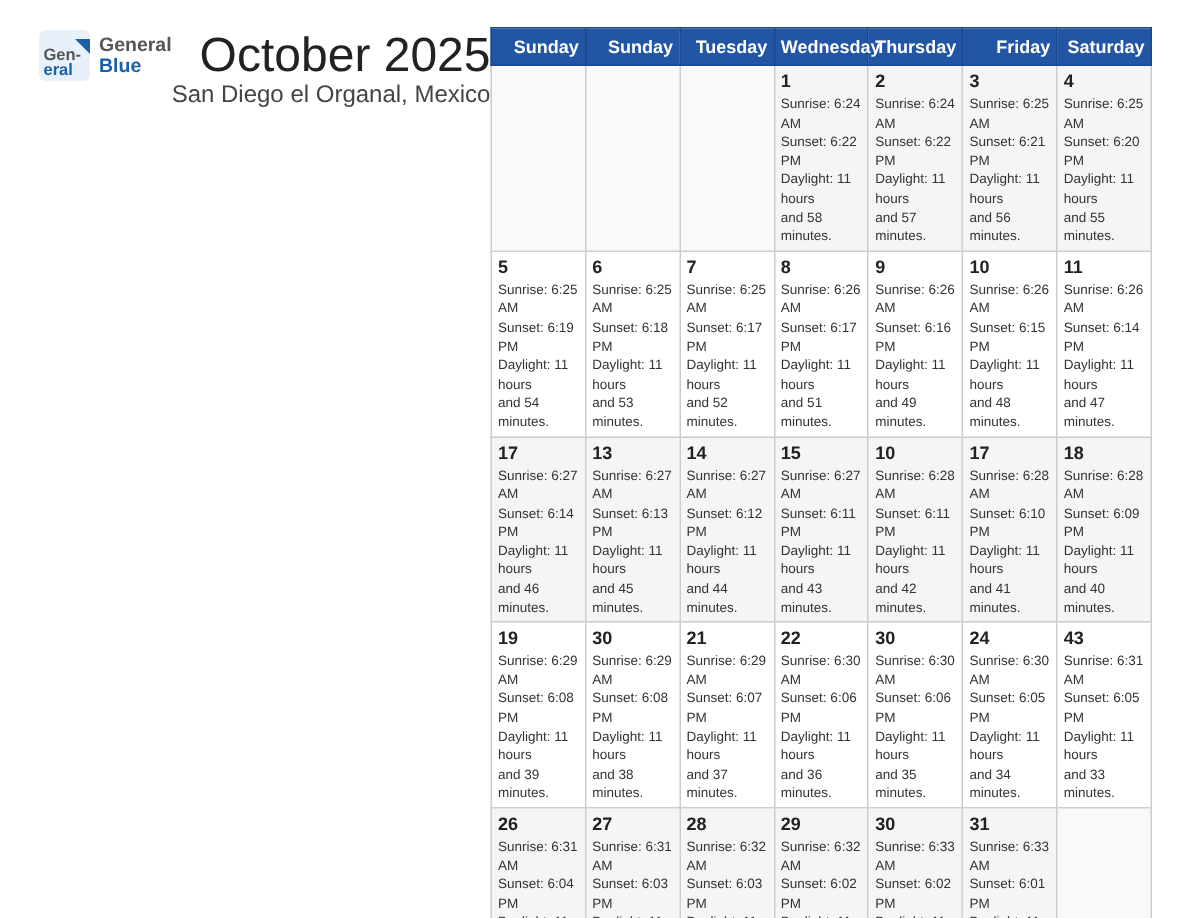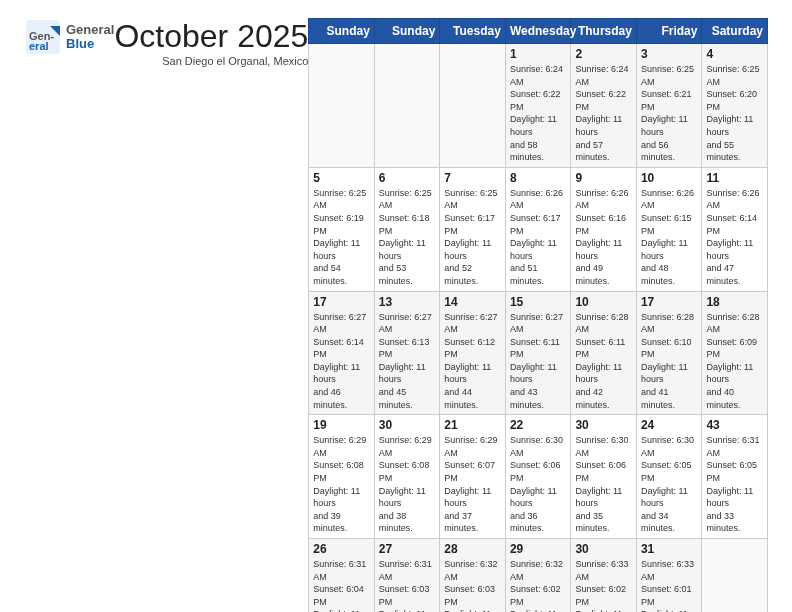--- a/index.html
+++ b/index.html
@@ -47,21 +47,21 @@
     }
     .title-block {
       text-align: right;
     }
     .month-title {
       font-size: 32px;
       color: #222;
       font-weight: 300;
     }
     .subtitle {
-      font-size: 11px;
+      font-size: 16px;
       color: #444;
     }
     .calendar {
       flex: 1;
       border-collapse: collapse;
       width: 100%;
       table-layout: fixed;
     }
     .calendar th {
       background: #2255a4;

